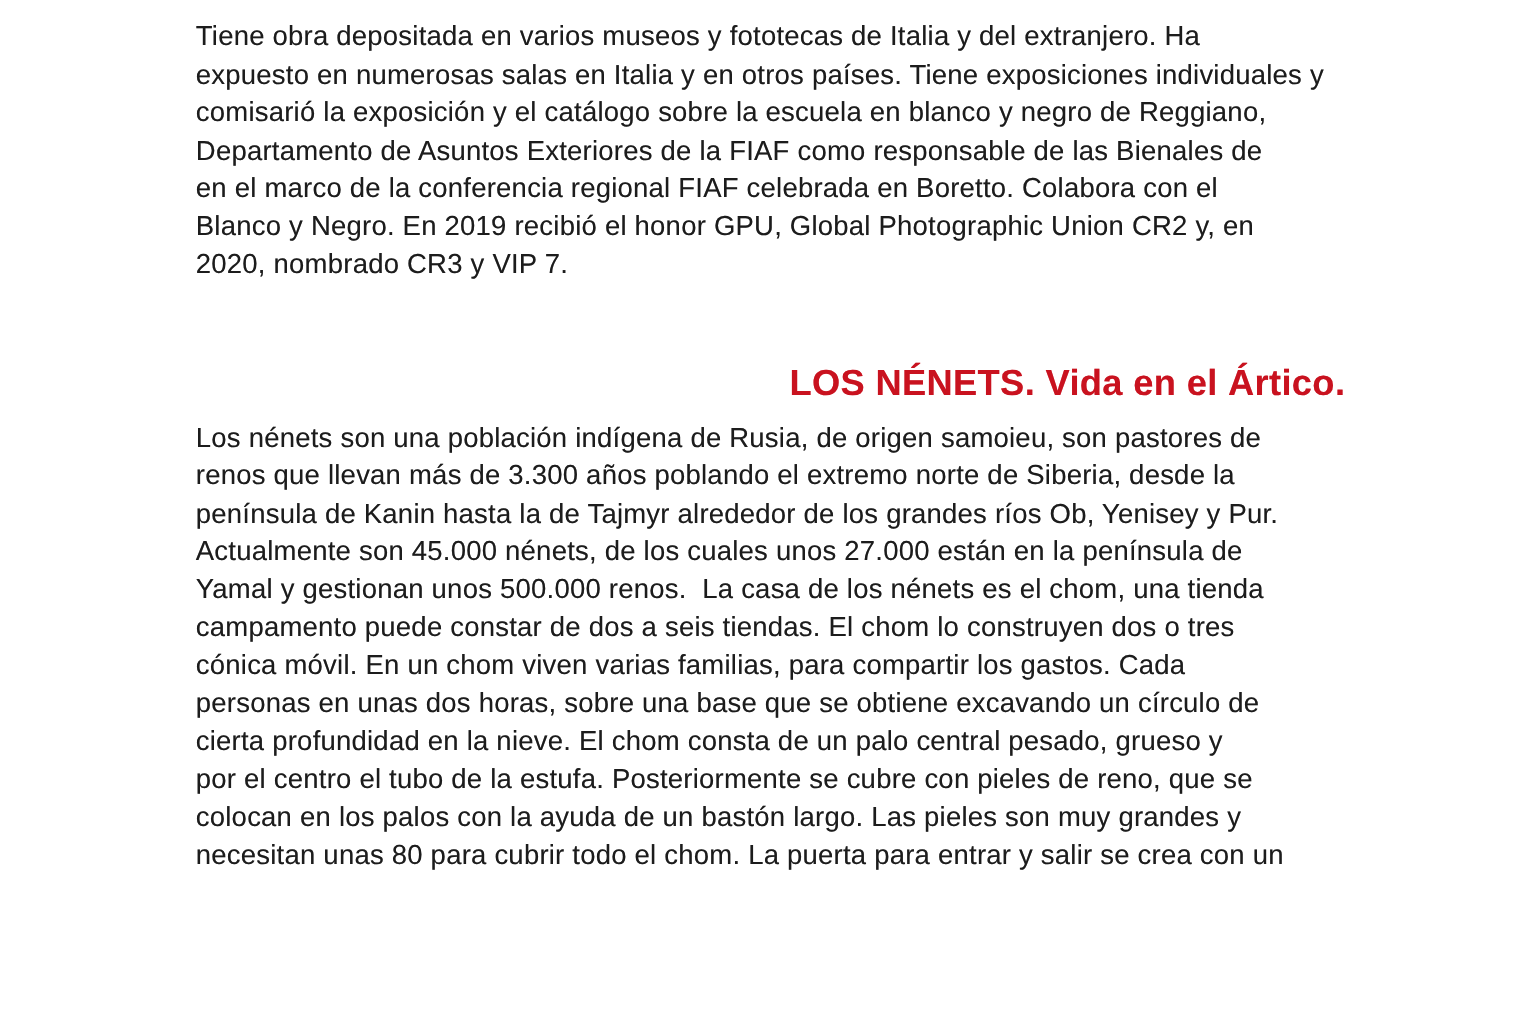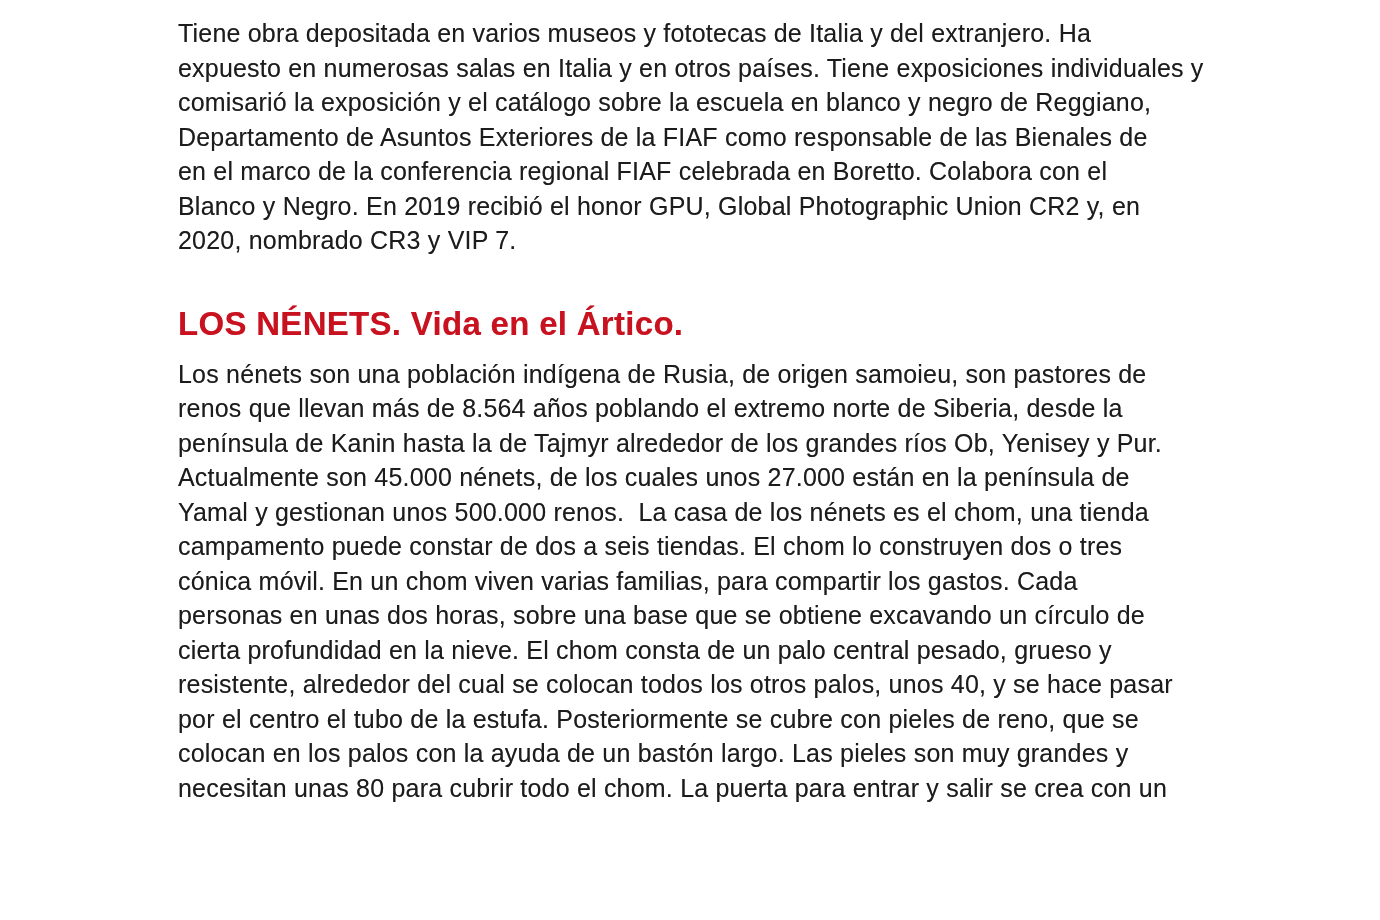--- a/index.html
+++ b/index.html
@@ -33,22 +33,22 @@
   }
   .para .line {
     white-space: pre;          
     font-size: 25px;
     line-height: 34.5px;
     letter-spacing: 0.2px;
     text-shadow: 0 0 0.6px rgba(0,0,0,0.40);  
   }
   .para-2 { margin-top: 8px; }
   .heading {
-    margin: 48px 0 15px 0;
-    text-align: left;
+    margin: 72px 0 15px 0;
+    text-align: right;
     color: var(--accent);
     font-size: 33px;
     font-weight: bold;
     line-height: 36px;
     letter-spacing: 0.3px;
     text-shadow: 0 0 0.6px rgba(201,18,31,0.45);
   }
 </style>
 </head>
 <body>
@@ -63,27 +63,26 @@
       <div class="line">Departamento de Asuntos Exteriores de la FIAF como responsable de las Bienales de</div>
       <div class="line">en el marco de la conferencia regional FIAF celebrada en Boretto. Colabora con el</div>
       <div class="line">Blanco y Negro. En 2019 recibió el honor GPU, Global Photographic Union CR2 y, en</div>
       <div class="line">2020, nombrado CR3 y VIP 7.</div>
     </div>
 
   <h1 class="heading">LOS NÉNETS. Vida en el Ártico.</h1>
 
   <div class="para para-3">
       <div class="line">Los nénets son una población indígena de Rusia, de origen samoieu, son pastores de</div>
-      <div class="line">renos que llevan más de 8.564 años poblando el extremo norte de Siberia, desde la</div>
+      <div class="line">renos que llevan más de 3.300 años poblando el extremo norte de Siberia, desde la</div>
       <div class="line">península de Kanin hasta la de Tajmyr alrededor de los grandes ríos Ob, Yenisey y Pur.</div>
       <div class="line">Actualmente son 45.000 nénets, de los cuales unos 27.000 están en la península de</div>
       <div class="line">Yamal y gestionan unos 500.000 renos.  La casa de los nénets es el chom, una tienda</div>
       <div class="line">campamento puede constar de dos a seis tiendas. El chom lo construyen dos o tres</div>
       <div class="line">cónica móvil. En un chom viven varias familias, para compartir los gastos. Cada</div>
       <div class="line">personas en unas dos horas, sobre una base que se obtiene excavando un círculo de</div>
       <div class="line">cierta profundidad en la nieve. El chom consta de un palo central pesado, grueso y</div>
-      <div class="line">resistente, alrededor del cual se colocan todos los otros palos, unos 40, y se hace pasar</div>
       <div class="line">por el centro el tubo de la estufa. Posteriormente se cubre con pieles de reno, que se</div>
       <div class="line">colocan en los palos con la ayuda de un bastón largo. Las pieles son muy grandes y</div>
       <div class="line">necesitan unas 80 para cubrir todo el chom. La puerta para entrar y salir se crea con un</div>
     </div>
 
 </div>
 
 </body></html>

